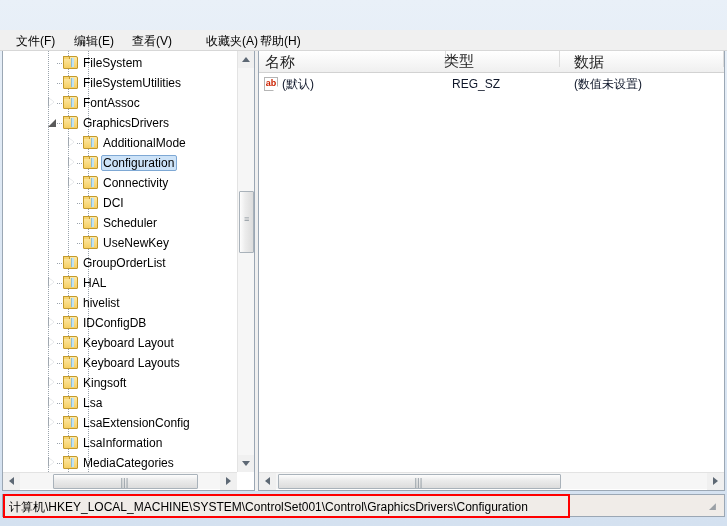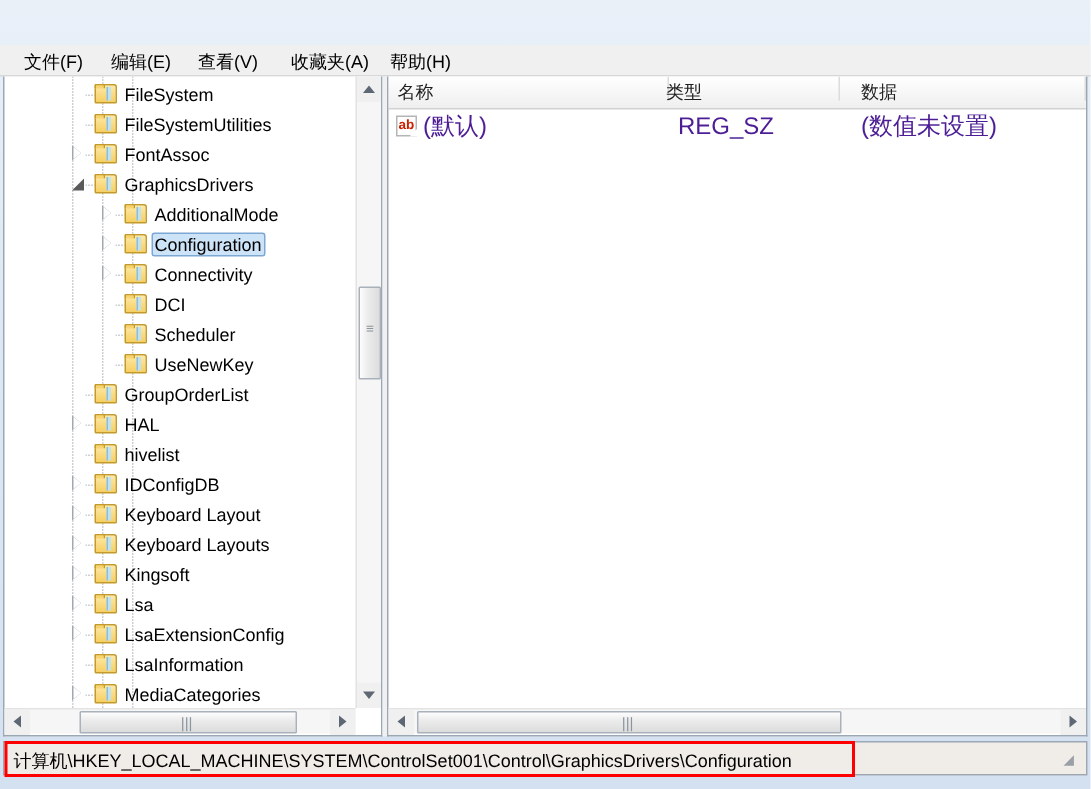--- a/index.html
+++ b/index.html
@@ -273,35 +273,35 @@
   
   #list-header {
     position: absolute;
     left: 0; top: 0; width: 465px; height: 22px;
     background: linear-gradient(to bottom,#ffffff 0%,#f7f7f7 50%,#efefef 100%);
     border-bottom: 1px solid #d2d2d2;
     box-sizing: border-box;
   }
   .col-head {
     position: absolute; top: 0; height: 16px;
-    font-size: 12px; color: #1f1f1f;
+    font-size: 15px; color: #1f1f1f;
     line-height: 21px;
     padding-left: 6px;
     border-right: 1px solid #dcdcdc;
     box-sizing: border-box;
     white-space: nowrap;
     cursor: default;
   }
   .lv-row {
     position: absolute;
     left: 0; height: 19px; width: 465px;
   }
   .lv-cell {
     position: absolute; top: 0;
-    font-size: 16px; color: #4c1d95;
+    font-size: 12px; color: #0f172a;
     line-height: 19px;
     white-space: nowrap;
   }
   .ab-icon {
     position: absolute;
     left: 5px; top: 2px;
     width: 14px; height: 14px;
     background: #ffffff;
     border: 1px solid #b5b5b5;
     box-sizing: border-box;
@@ -356,21 +356,21 @@
 </head>
 <body>
 
 <div id="window">
 
 
   <div id="menubar">
       <div class="menu-item" style="left: 14px;">文件(F)</div>
       <div class="menu-item" style="left: 72px;">编辑(E)</div>
       <div class="menu-item" style="left: 130px;">查看(V)</div>
-      <div class="menu-item" style="left: 192px;">收藏夹(A)</div>
+      <div class="menu-item" style="left: 204px;">收藏夹(A)</div>
       <div class="menu-item" style="left: 258px;">帮助(H)</div>
     </div>
 
   <div id="content">
 
     <div id="tree-pane">
       <div id="tree-scroll">
           <div class="dotline-v" style="left: 45px; top: 0px; height: 421px;"></div>
           <div class="dotline-v" style="left: 65px; top: 0px; height: 421px;"></div>
           <div class="dotline-v" style="left: 85px; top: 0px; height: 421px;"></div>

